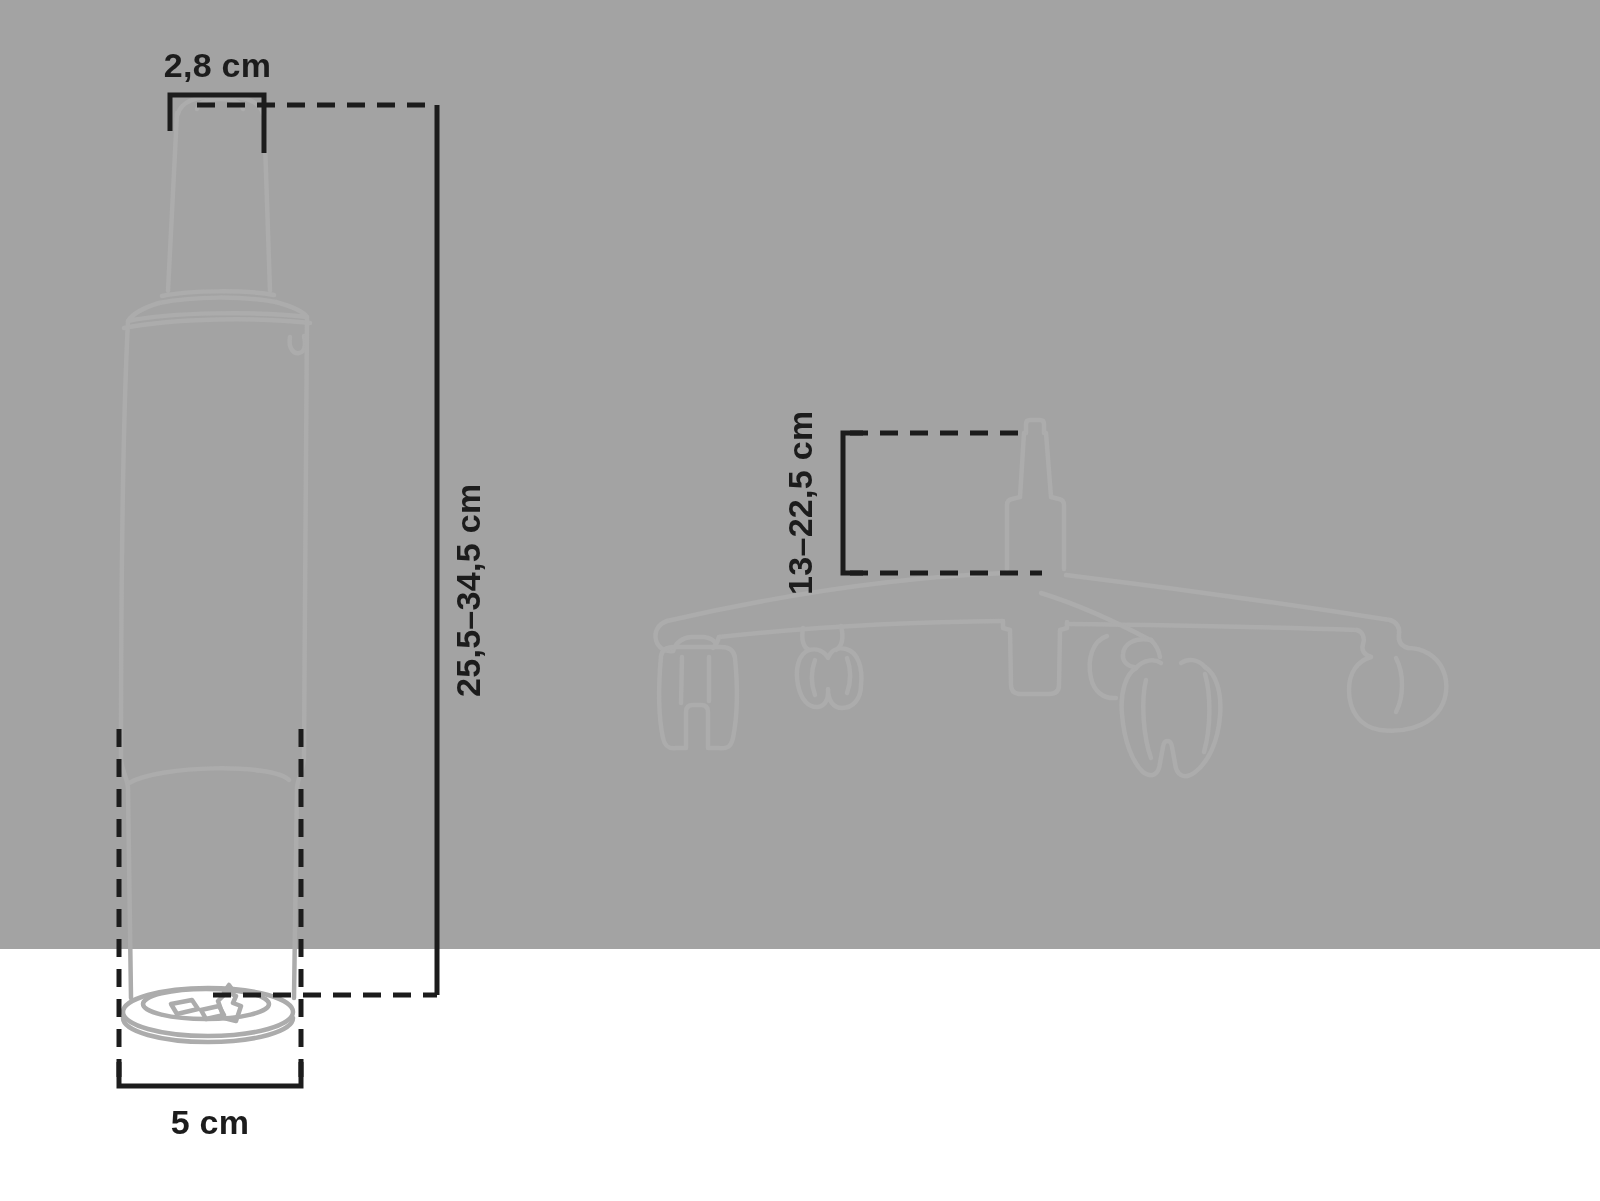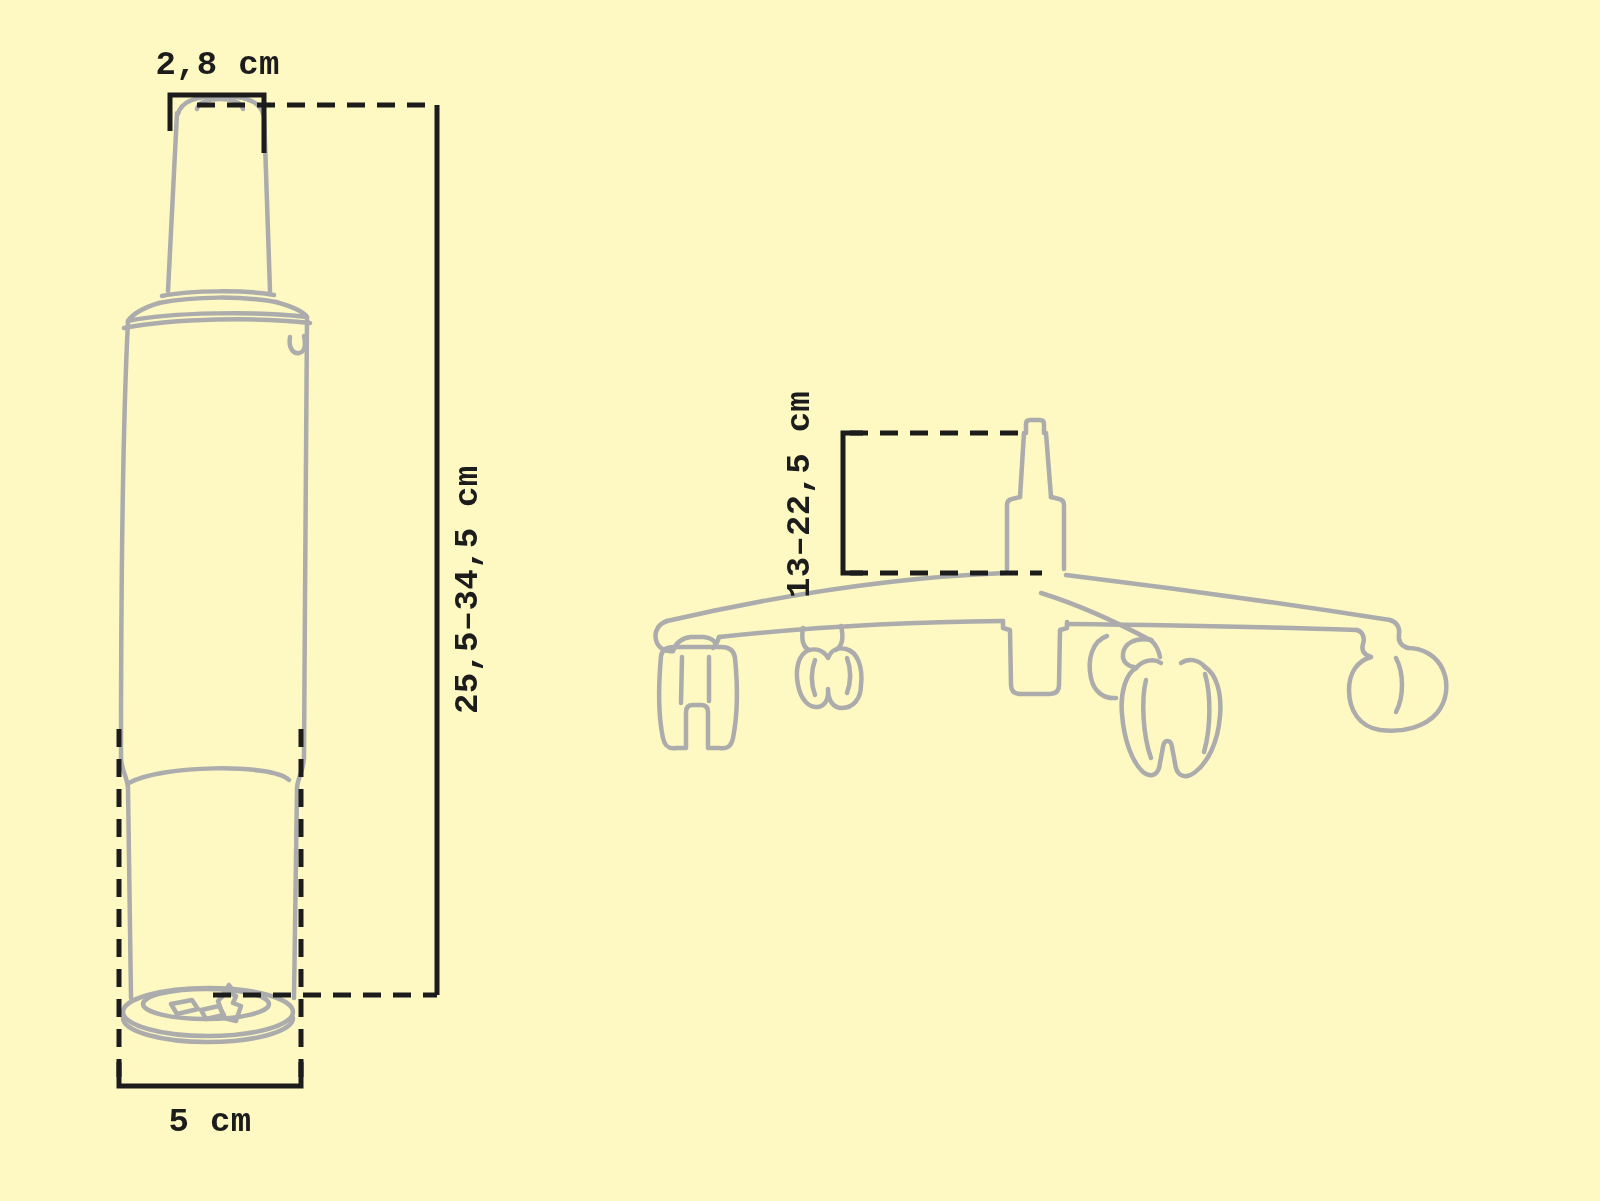--- a/index.html
+++ b/index.html
@@ -2,21 +2,21 @@
 <html><head>
 <meta charset="utf-8">
 <style>
   html,body{margin:0;padding:0;}
   body{
     width:1600px;height:1201px;
     background:#ffffff;
     overflow:hidden;
     font-family:"Liberation Sans","DejaVu Sans",sans-serif;
   }
-  .canvas{position:relative;width:1600px;height:1201px;background:#fef9c3;font-family:Liberation Mono, monospace;}
+  .canvas{position:relative;width:1600px;height:949px;background:#a3a3a3;}
   .canvas svg{position:absolute;left:0;top:0;}
   .dim-label{
     position:absolute;
     color:#1c1c1c;
     font-size:34px;
     font-weight:600;
     letter-spacing:.3px;
     text-align:center;
     line-height:1.1;
     white-space:nowrap;

